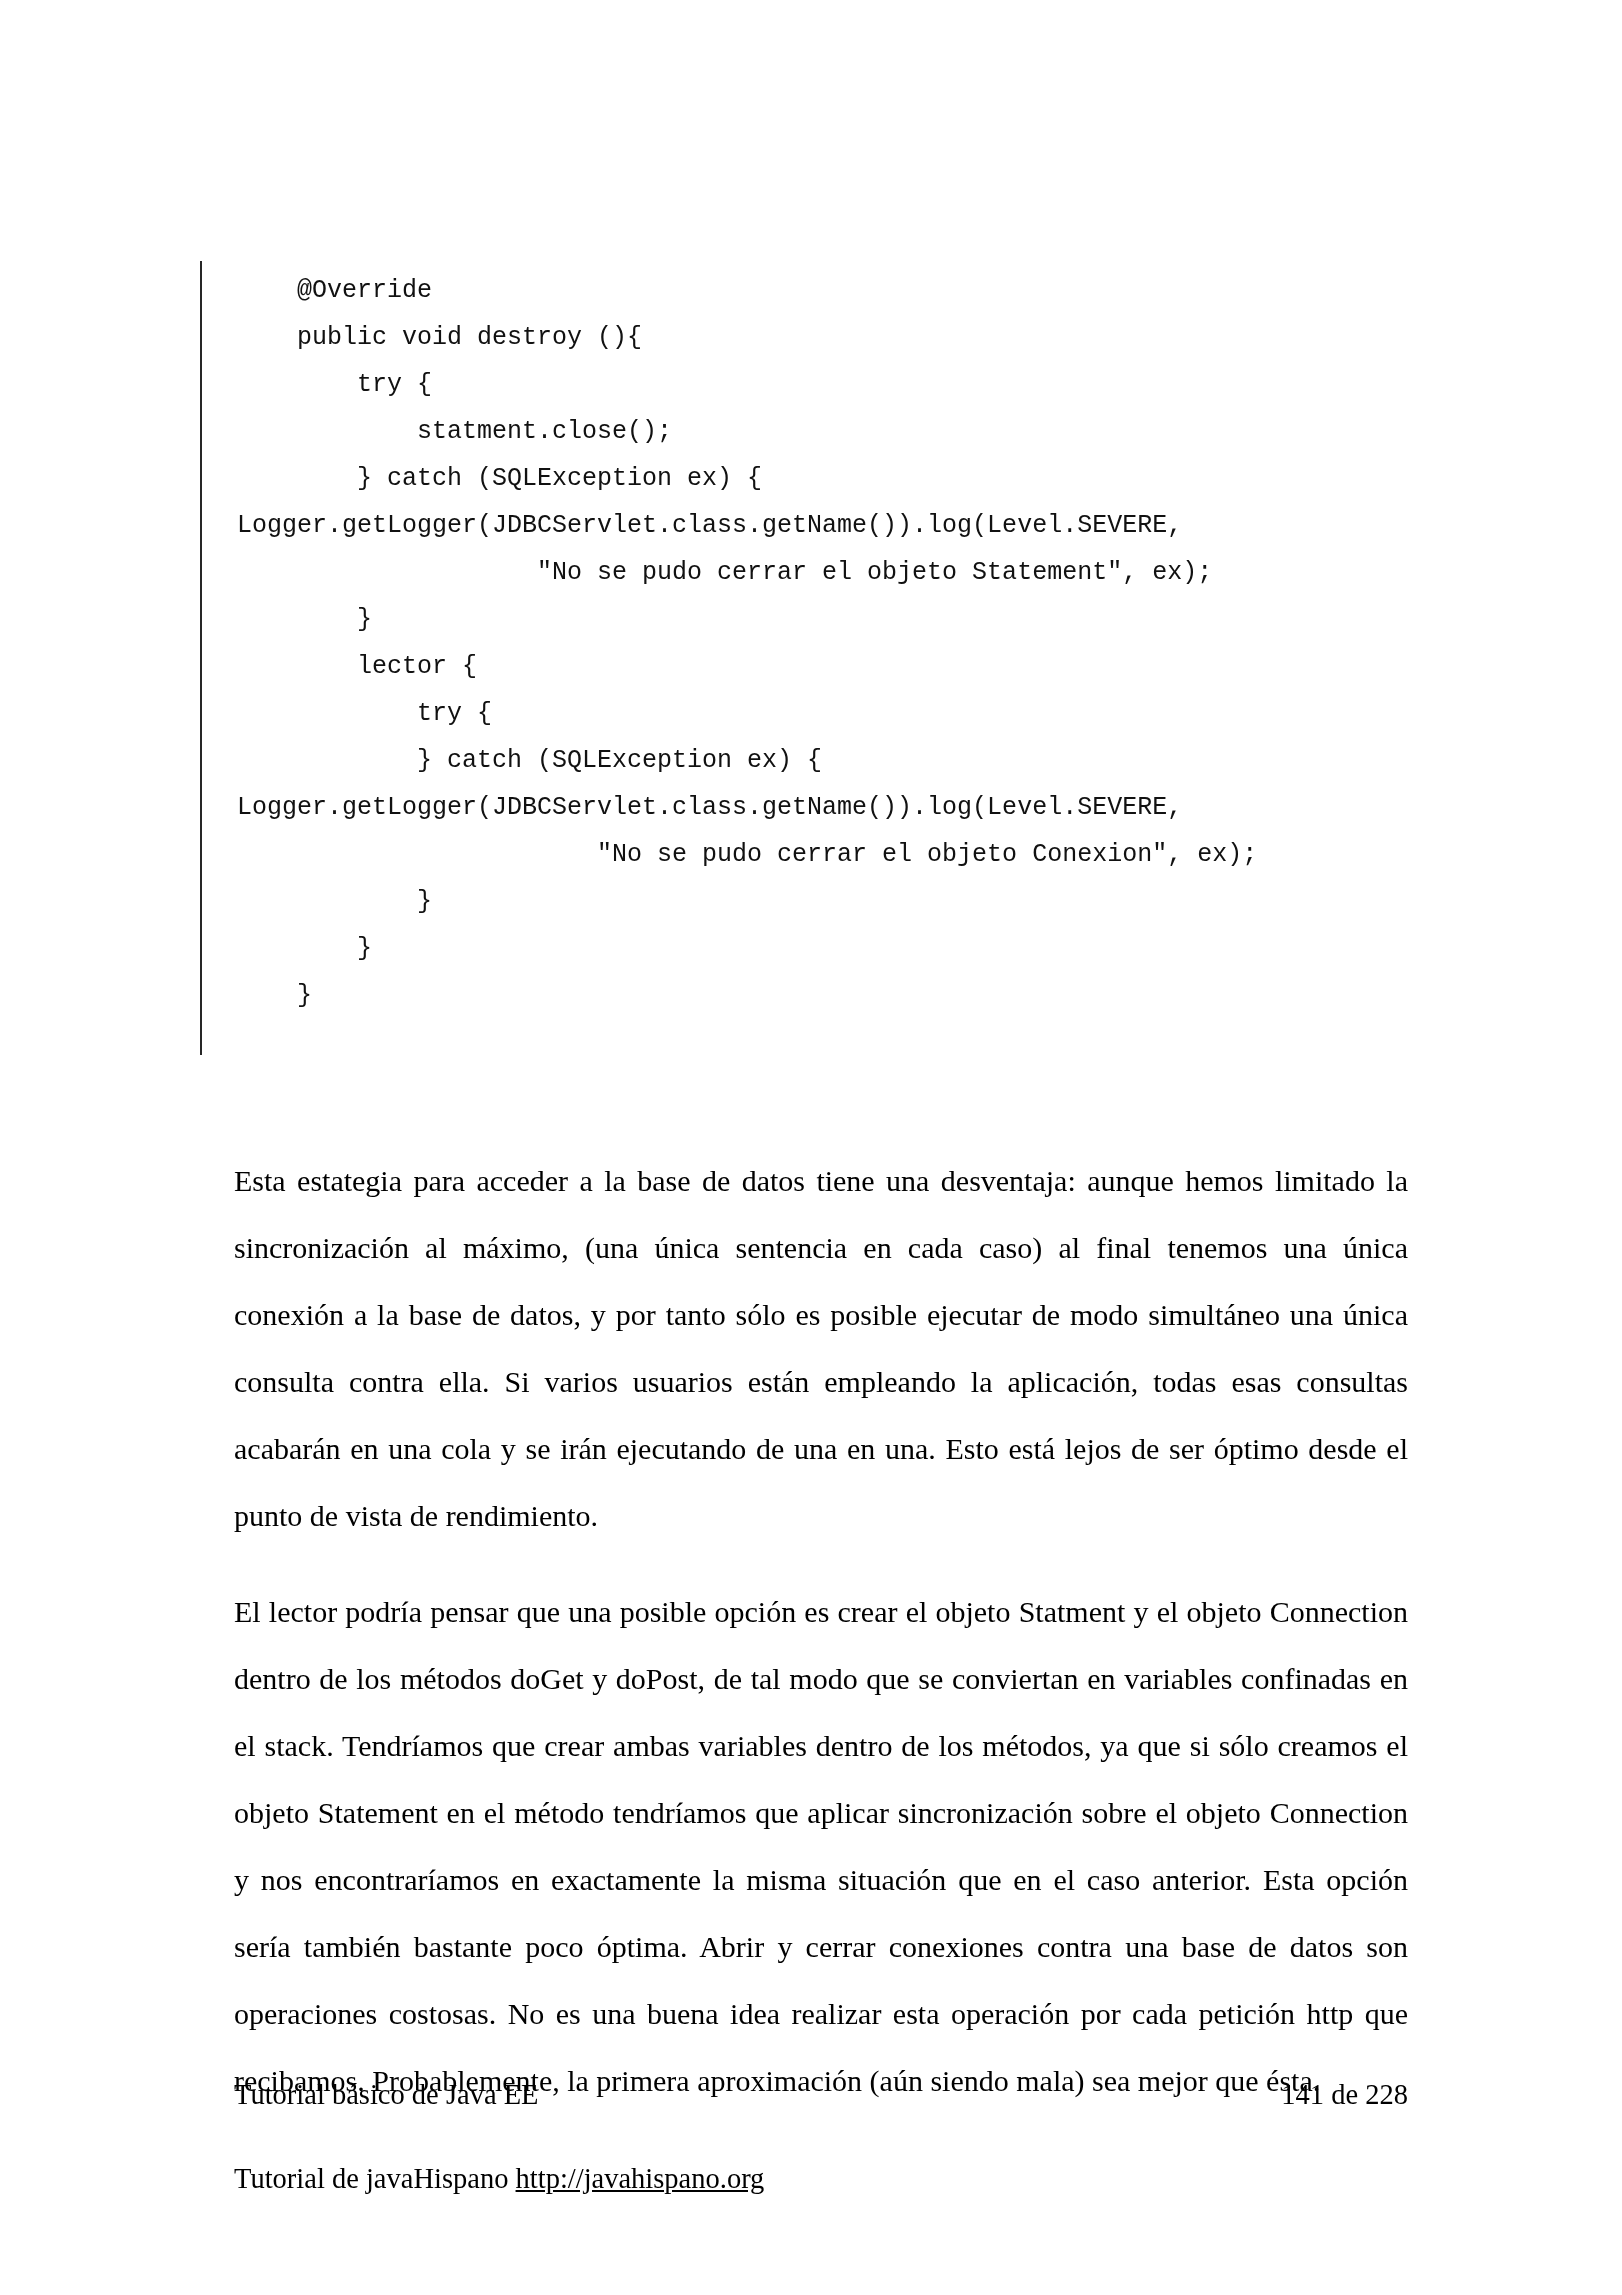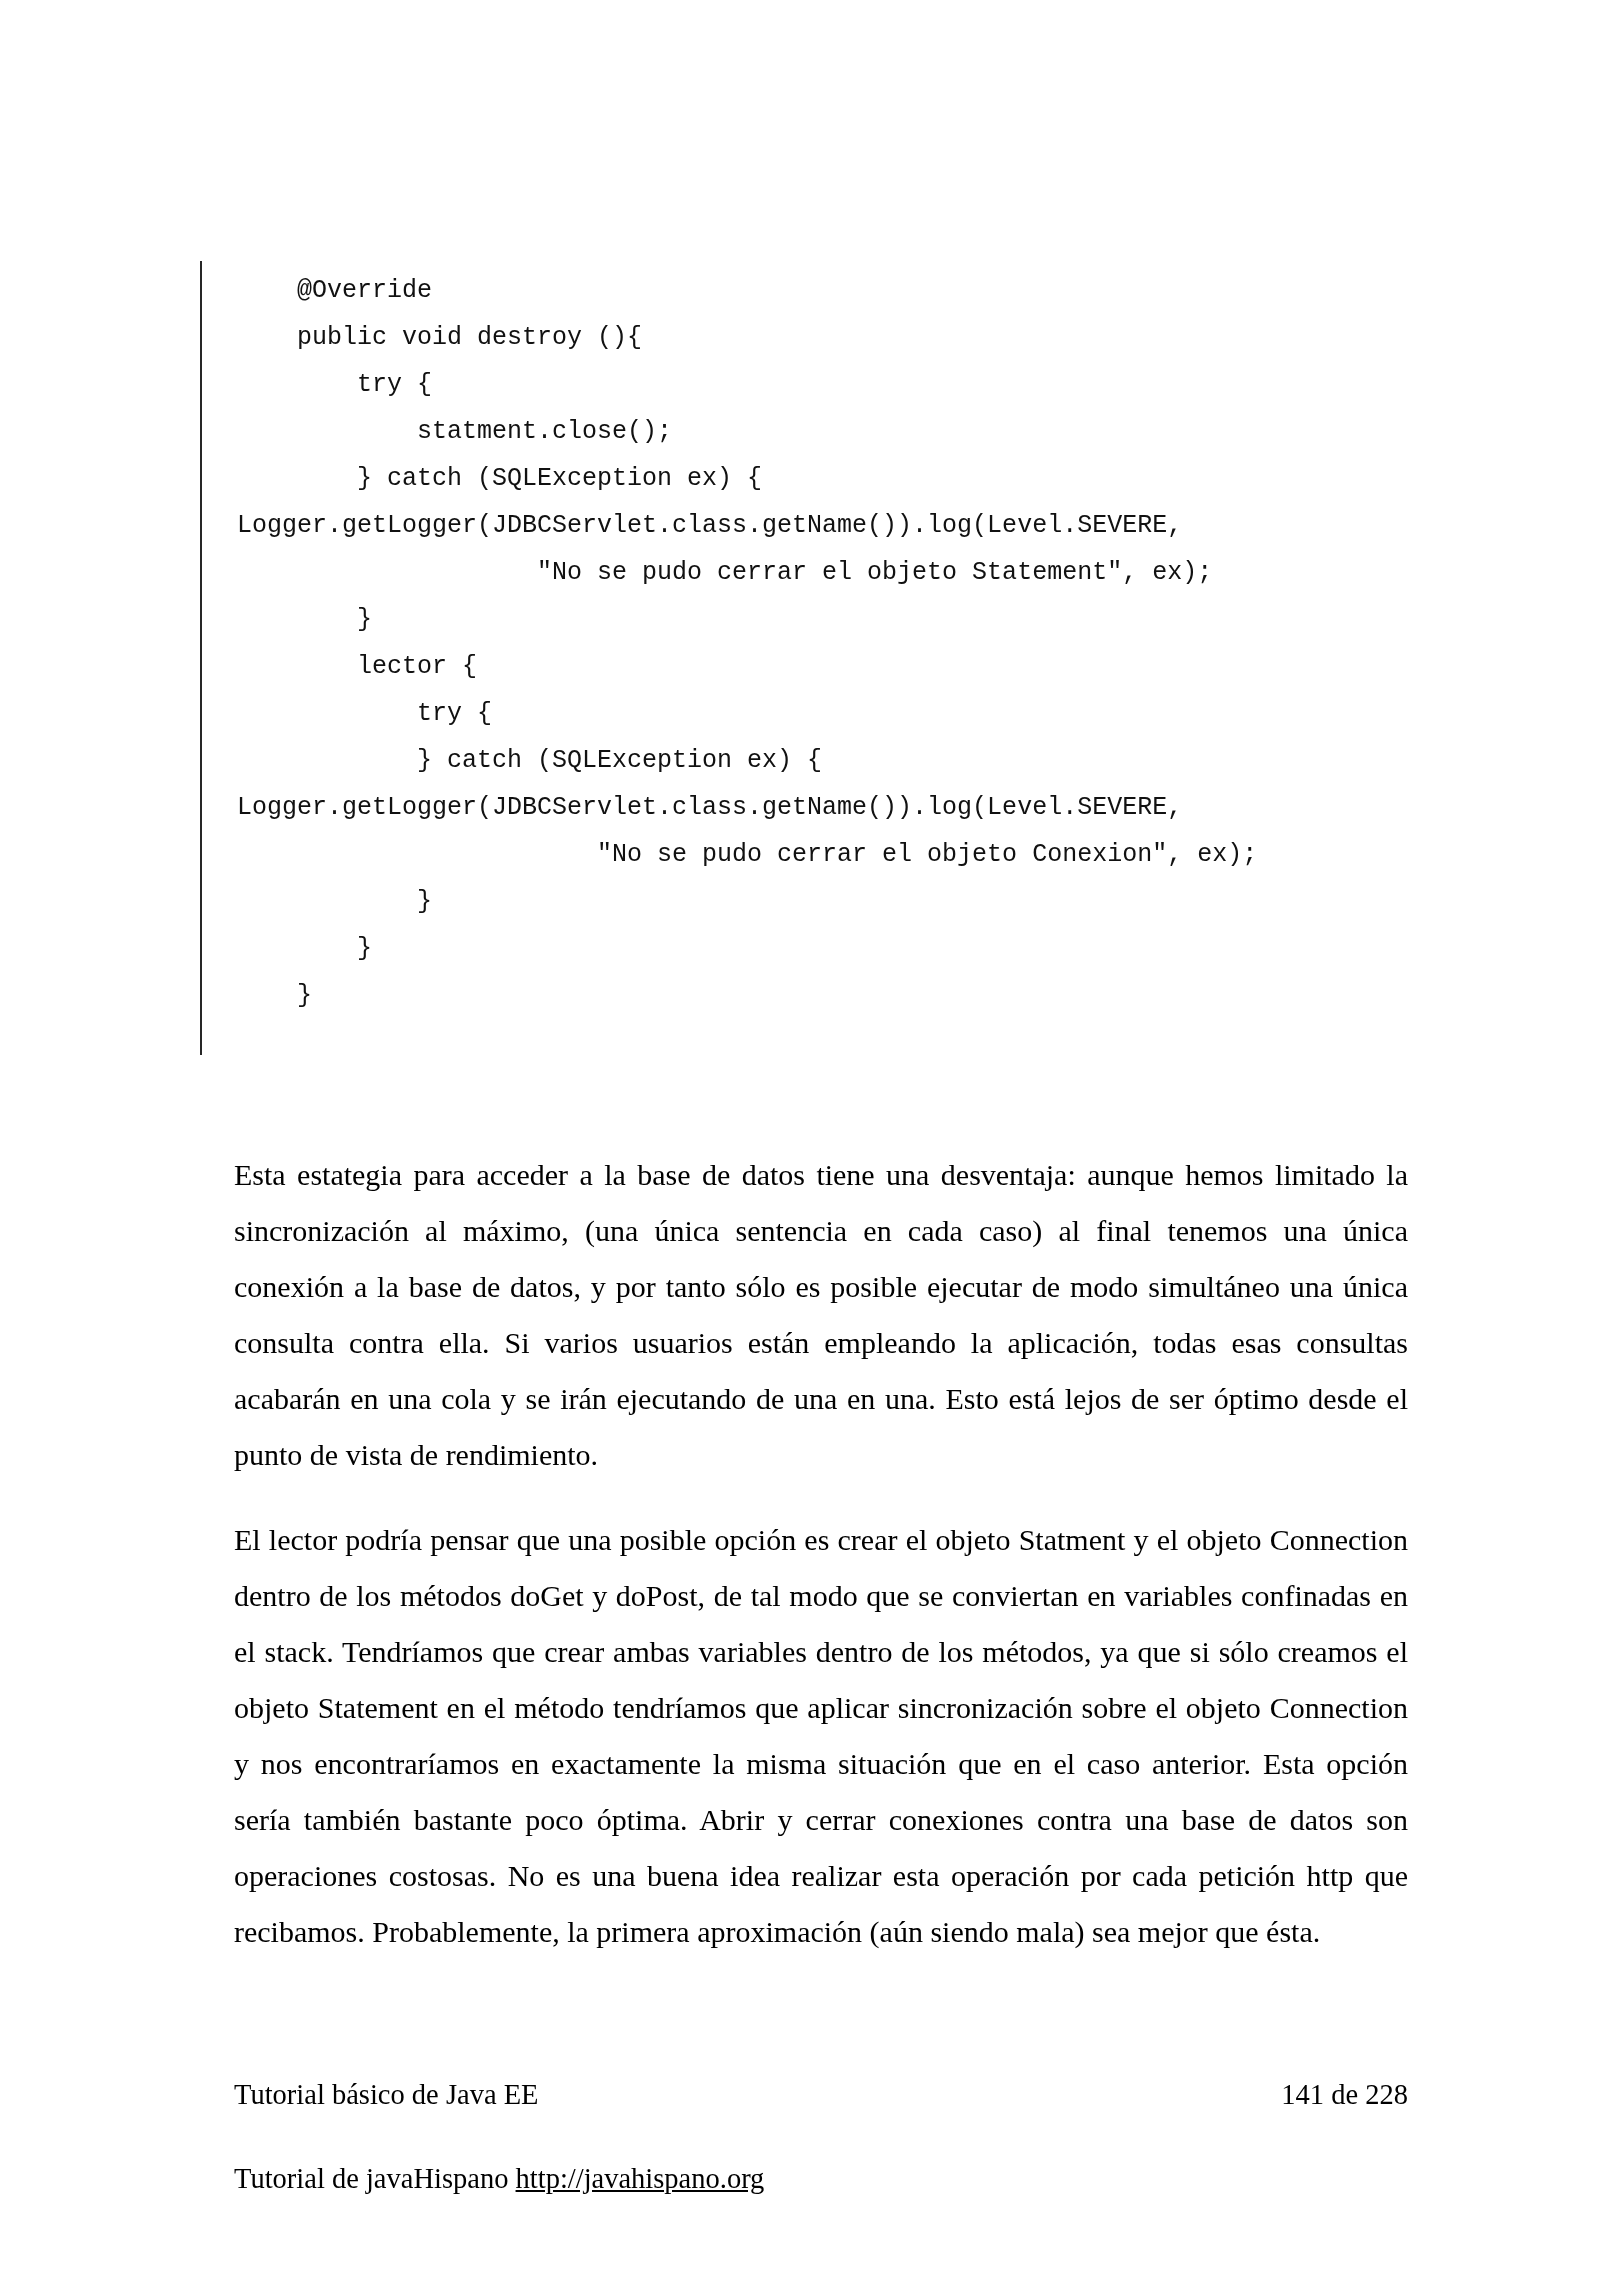--- a/index.html
+++ b/index.html
@@ -28,21 +28,21 @@
   }
   .body-text {
     position: absolute;
     left: 234px;
     top: 1147px;
     width: 1174px;
   }
   .body-text p {
     margin: 0 0 28.5px 0;
     font-size: 30px;
-    line-height: 56px;
+    line-height: 67px;
     text-align: justify;
   }
   .footer {
     position: absolute;
     left: 234px;
     top: 2077px;
     width: 1174px;
     font-size: 28.5px;
   }
   .footer-row {

